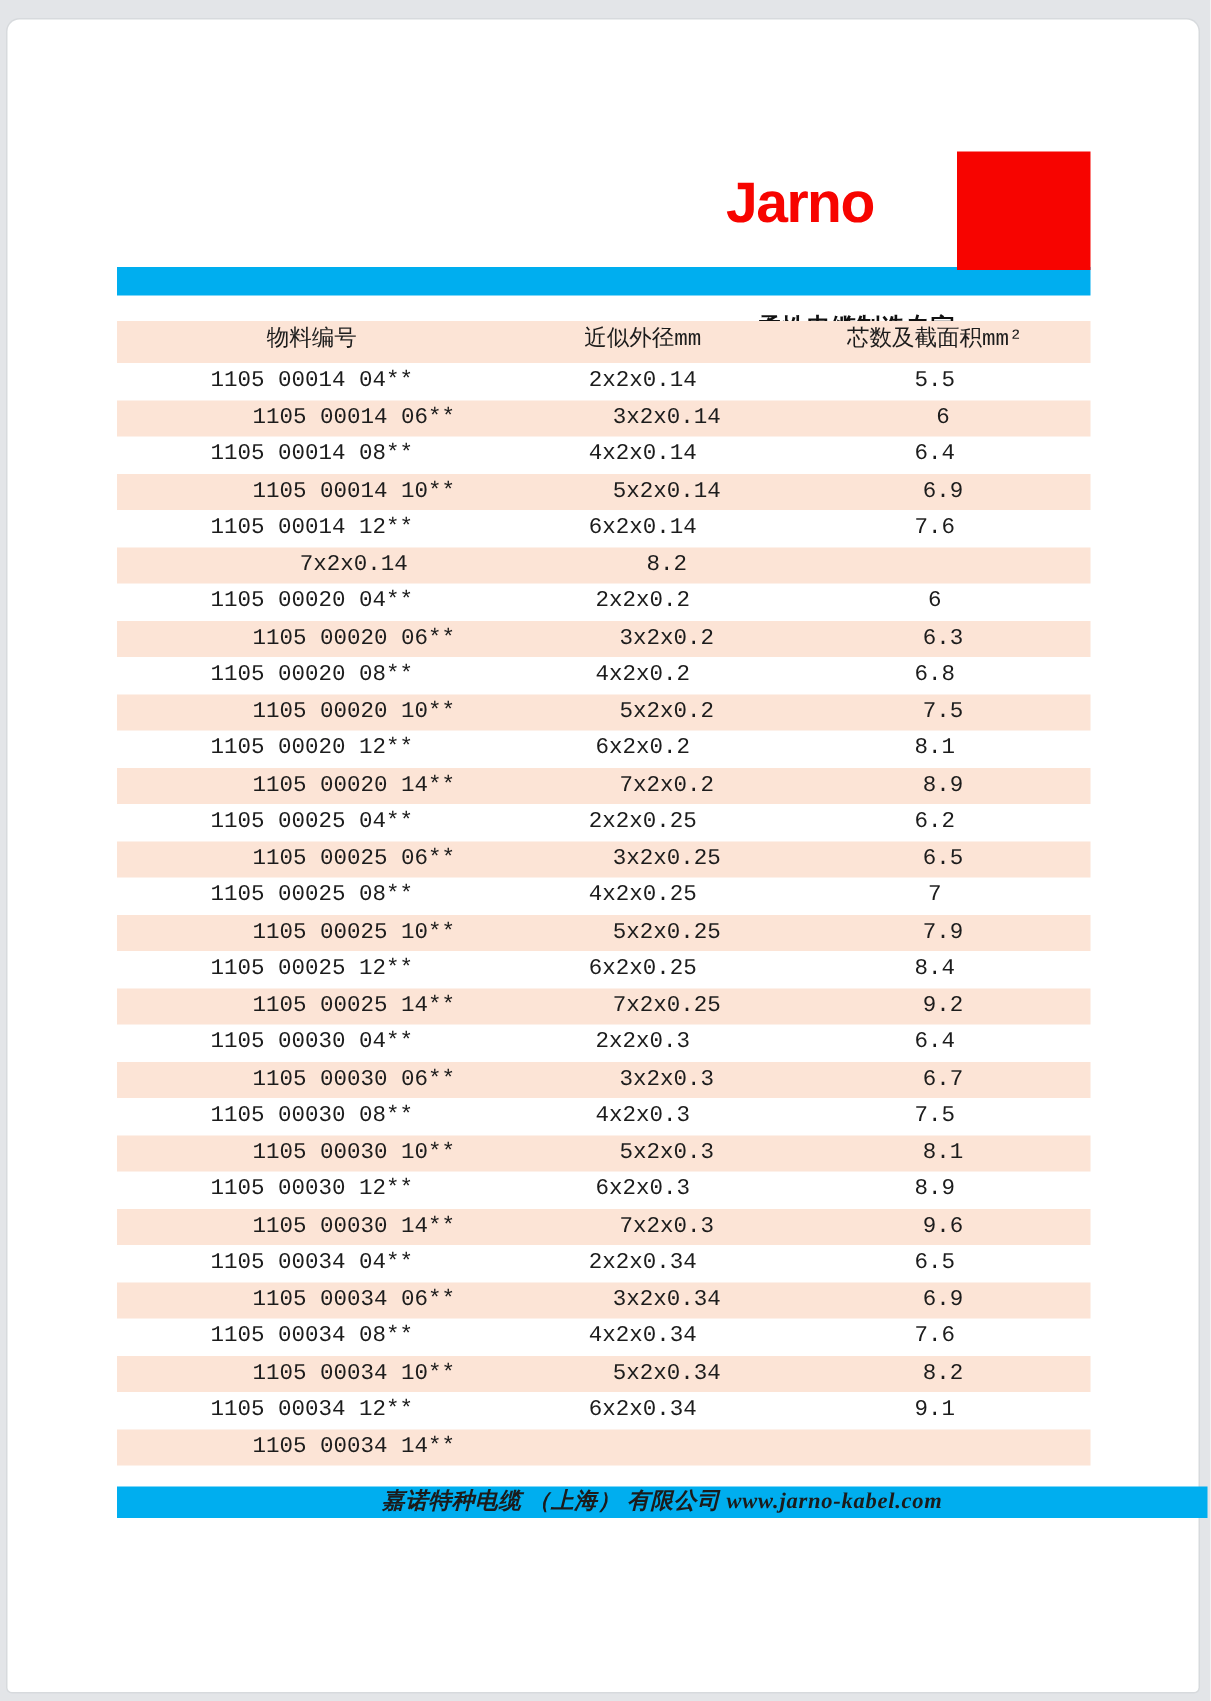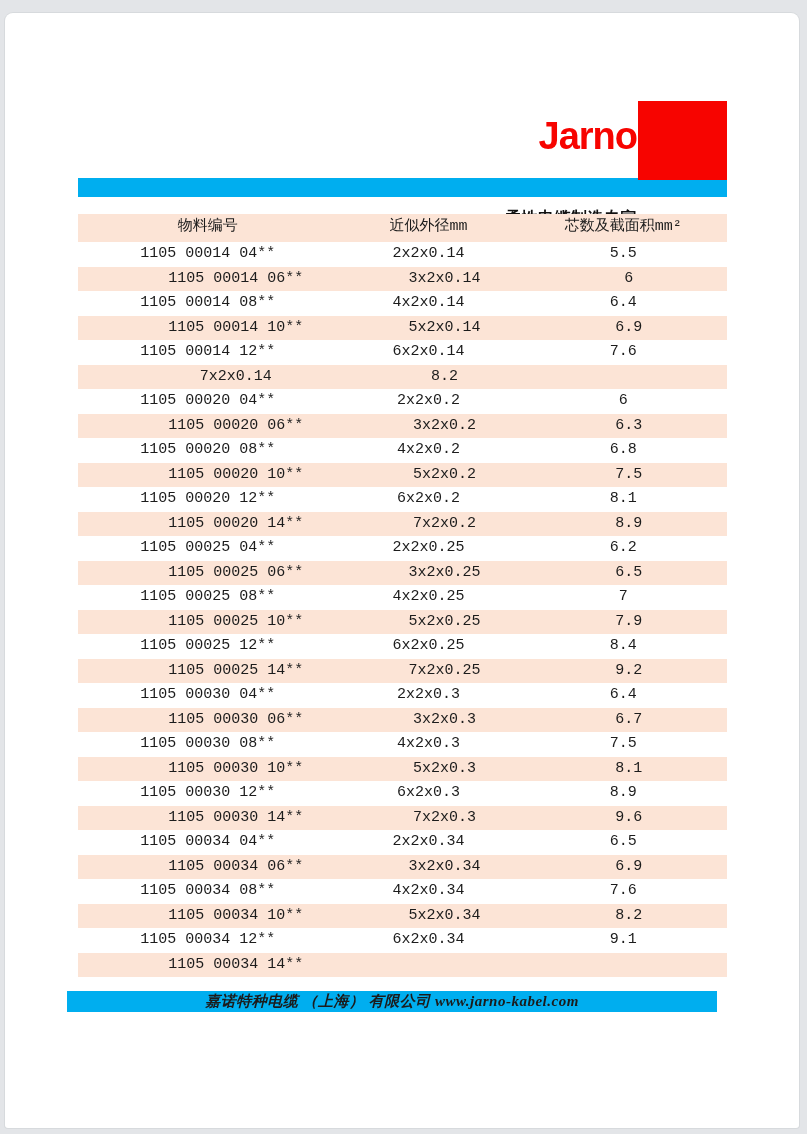--- a/index.html
+++ b/index.html
@@ -14,21 +14,21 @@
     background:#ffffff;
     border-radius:8px 8px 3px 3px;
     box-shadow:0 0 0 1px #d7dadd;
   }
   
   .brand{
     position:absolute;top:88px;right:72px;
     display:flex;align-items:flex-start;
   }
   .brand-text{
-    display:flex;flex-direction:column;align-items:flex-end;
+    display:flex;flex-direction:column;align-items:flex-start;
     margin-right:1px;padding-top:16px;gap:44px;
   }
   .logo-text{
     font-size:38px;font-weight:900;line-height:1;
     letter-spacing:-1px;
     color:var(--red);
     font-family:"Liberation Sans", sans-serif;
   }
   .tagline{
     margin-top:9px;
@@ -52,23 +52,23 @@
   }
   .trow{
     display:grid;grid-template-columns:40% 28% 32%;
     height:24.5px;line-height:24.5px;
   }
   .trow.head{height:28px;line-height:26px;background:var(--pink);font-size:15px;}
   .trow.alt{background:var(--pink);padding-left:35px;}
   .cell{text-align:center;white-space:nowrap;overflow:hidden;}
   
   .footer-bar{
-    position:absolute;left:62px;top:978px;width:650px;height:21px;
+    position:absolute;left:73px;top:978px;width:727px;height:21px;
     background:var(--cyan);
-    display:flex;align-items:center;justify-content:center;
+    display:flex;justify-content:center;
   }
   .footer-text{
     font-family:"Liberation Serif","DejaVu Serif",serif;
     font-style:italic;font-weight:bold;
     font-size:15px;color:#1b1b1b;letter-spacing:0.5px;
   }
 </style>
 </head>
 <body style="--red: #f70400; --cyan: #00aeef; --pink: #fce4d6;">
 

